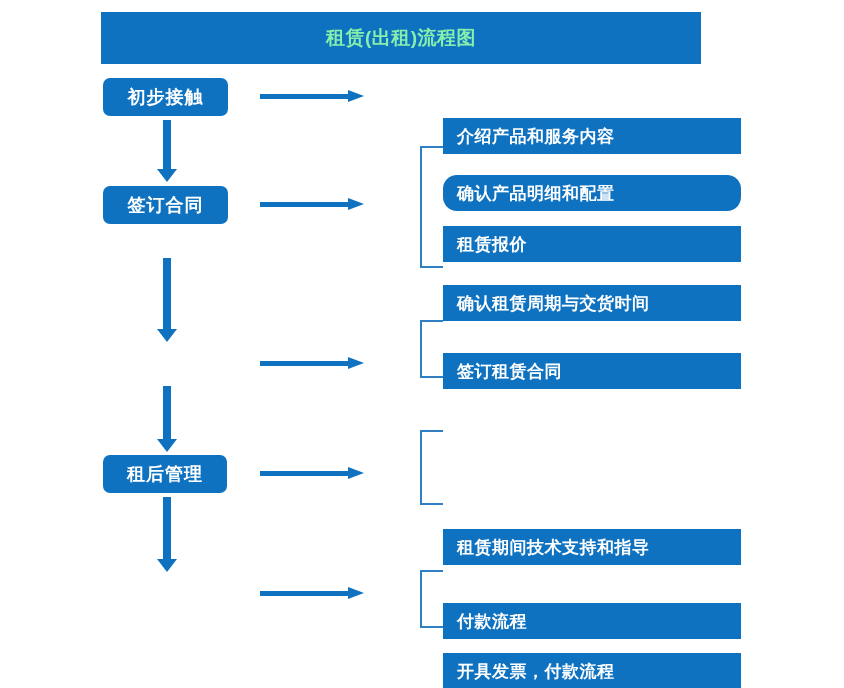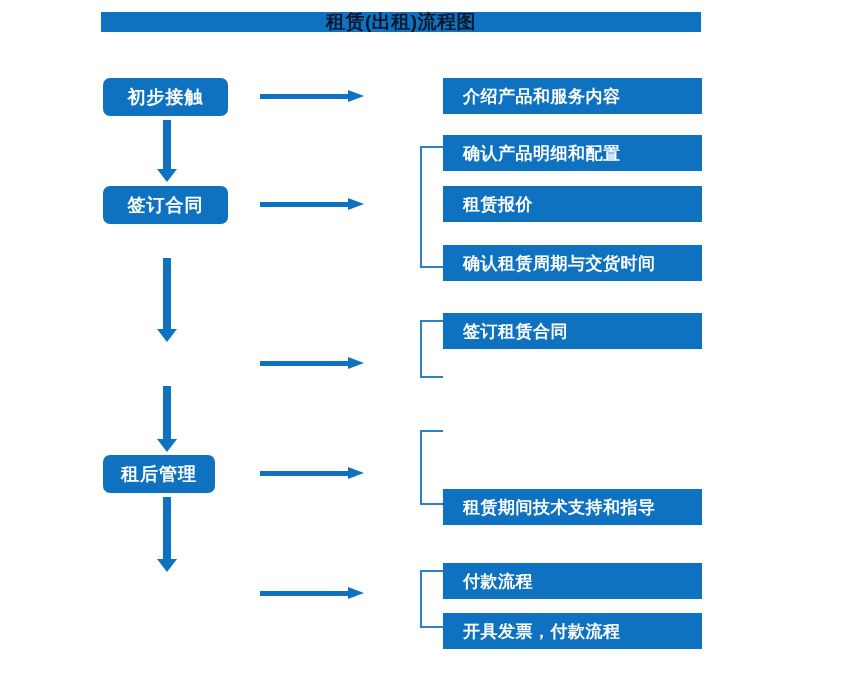--- a/index.html
+++ b/index.html
@@ -17,23 +17,23 @@
     background: #ffffff;
     overflow: hidden;
   }
 
   
   .title-bar {
     position: absolute;
     left: 101px;
     top: 12px;
     width: 600px;
-    height: 20px;
-    background: #0E72C0;
-    color: #0f172a;
+    height: 52px;
+    background: #0E72C0;
+    color: #86efac;
     font-size: 19px;
     font-weight: bold;
     display: flex;
     align-items: center;
     justify-content: center;
     letter-spacing: 0.5px;
   }
 
   
   .stage-box {
@@ -47,31 +47,32 @@
     justify-content: center;
     letter-spacing: 1px;
     height: 38px;
     border-radius: 7px;
   }
 
   
   .detail-box {
     position: absolute;
     left: 443px;
-    width: 259px;
+    width: 298px;
     height: 36px;
     background: #0E72C0;
     color: #ffffff;
     font-size: 17px;
     font-weight: bold;
     display: flex;
     align-items: center;
-    padding-left: 20px;
+    padding-left: 14px;
     box-sizing: border-box;
     letter-spacing: 0.5px;
+    margin-top: 40px;
   }
 
   
   .h-arrow {
     position: absolute;
     left: 260px;
     width: 104px;
     height: 16px;
   }
   .h-arrow .shaft {
@@ -132,21 +133,21 @@
 
 <div id="canvas">
 
   <div class="title-bar">租赁(出租)流程图</div>
 
   <div class="stage-box" style="left:103px; top:78px; width:125px;">初步接触</div>
 
   <div class="stage-box" style="left:103px; top:186px; width:125px;">签订合同</div>
 
 
-  <div class="stage-box" style="left:103px; top:455px; width:112px;">租后管理</div>
+  <div class="stage-box" style="left:103px; top:455px; width:124px;">租后管理</div>
 
 
   <div class="v-arrow" style="top:120px; height:62px;">
     <div class="shaft" style="height:49px;"></div>
     <div class="head" style="top:49px;"></div>
   </div>
 
   <div class="v-arrow" style="top:258px; height:84px;">
     <div class="shaft" style="height:71px;"></div>
     <div class="head" style="top:71px;"></div>
@@ -187,21 +188,21 @@
     <div class="head"></div>
   </div>
 
   <div class="bracket" style="top:146px; height:122px;"></div>
   <div class="bracket" style="top:320px; height:58px;"></div>
   <div class="bracket" style="top:430px; height:75px;"></div>
   <div class="bracket" style="top:570px; height:58px;"></div>
 
   <div class="detail-box" style="top:78px;">介绍产品和服务内容</div>
 
-  <div class="detail-box" style="top:135px;">确认产品明细和配置</div>
+  <div class="detail-box" style="top:135px;border-radius:14px;">确认产品明细和配置</div>
 
   <div class="detail-box" style="top:186px;">租赁报价</div>
 
   <div class="detail-box" style="top:245px;">确认租赁周期与交货时间</div>
 
   <div class="detail-box" style="top:313px;text-align:right;">签订租赁合同</div>
 
 
 
   <div class="detail-box" style="top:489px;">租赁期间技术支持和指导</div>

